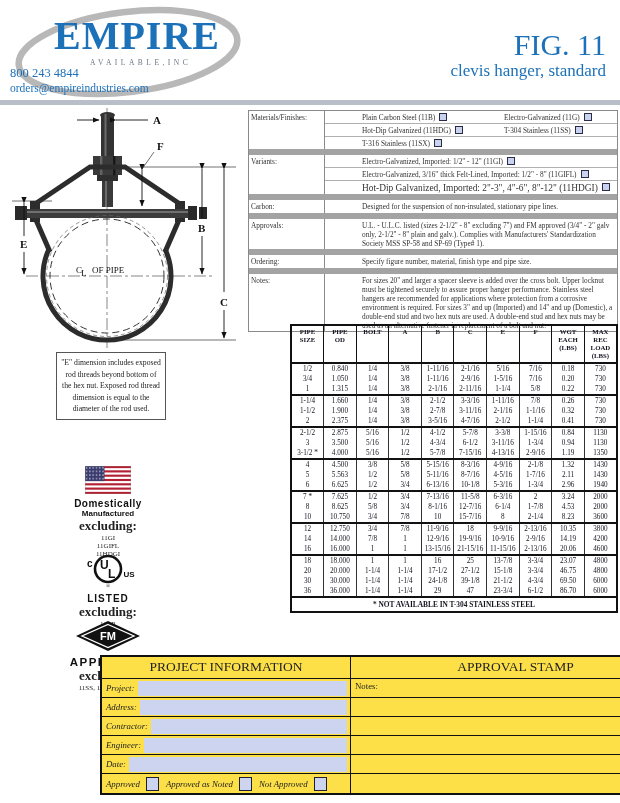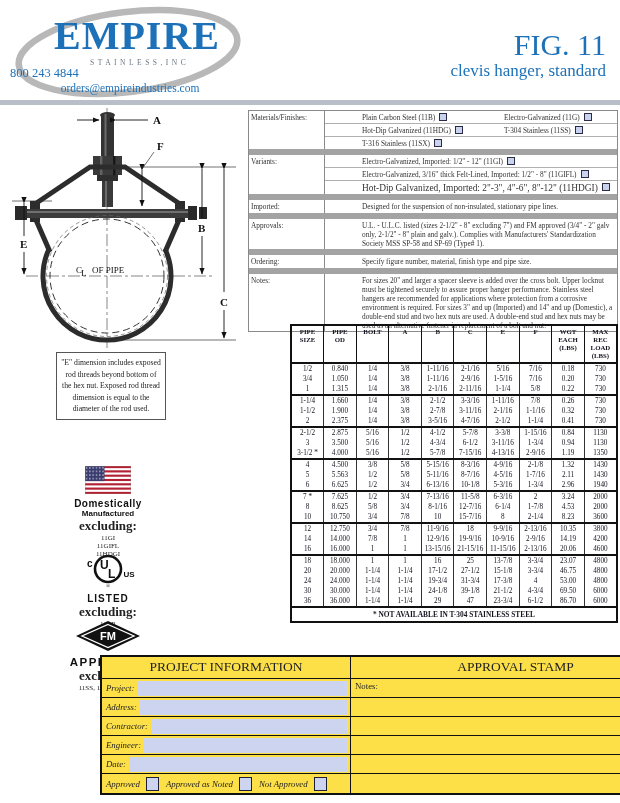--- a/index.html
+++ b/index.html
@@ -5,21 +5,21 @@
   * { box-sizing: border-box; margin: 0; padding: 0; }
   html,body { width: 620px; height: 803px; background:#fff; }
   body { font-family: "Liberation Serif", serif; color:#222; position: relative; }
   .abs { position: absolute; }
 
   
   #logo-swoosh { left: 10px; top: 6px; width: 240px; height: 92px; }
   #brand-name { left: 54px; top: 16px; font-size: 40px; font-weight: bold; color: #1d71b8; letter-spacing: 1px; line-height: 1; }
   #brand-sub { left: 90px; top: 58px; font-size: 7.5px; letter-spacing: 3.5px; color: #6a7682; }
   #brand-phone { left: 10px; top: 66px; width: 240px; text-align: left; font-size: 12.5px; color:#1d71b8; }
-  #brand-email { left: 10px; top: 82px; width: 240px; text-align: center; font-size: 11.5px; color:#1d71b8; }
+  #brand-email { left: 10px; top: 82px; width: 240px; text-align: left; font-size: 11.5px; color:#1d71b8; }
   #fig-block { right: 14px; top: 28px; text-align: right; color:#1d71b8; }
   #fig-number { font-size: 30px; line-height: 1.1; }
   #fig-product { font-size: 17px; }
   #gray-band { left:0; top:100px; width:620px; height:5px; background:#b9bfc9; }
 
   
   #drawing { left: 2px; top: 106px; width: 246px; height: 246px; }
   #drawing .dim { stroke:#111; stroke-width:0.9; }
   #drawing .ext { stroke:#333; stroke-width:0.7; }
   #drawing .cl  { stroke:#555; stroke-width:0.7; stroke-dasharray:12 3 3 3; }
@@ -81,21 +81,21 @@
   .cb-lg { display: inline-block; width: 13px; height: 14px; background: #ccd4ef; border: 1.6px solid #1d1d33; margin: 0 7px 0 3px; flex:none; }
   .stamp-row { height: 19px; border-bottom: 1.2px solid #111; font-size: 8.8px; padding: 2px 0 0 4px; }
 </style>
 </head>
 <body>
 
 <svg class="abs" id="logo-swoosh" viewBox="0 0 240 92">
   <ellipse cx="118" cy="46" rx="110" ry="40" fill="none" stroke="#b8b8b8" stroke-width="6.5" transform="rotate(-7 118 46)"></ellipse>
 </svg>
 <div class="abs" id="brand-name">EMPIRE</div>
-<div class="abs" id="brand-sub">STAINLESS,INC</div>
+<div class="abs" id="brand-sub">AVAILABLE,INC</div>
 <div class="abs" id="brand-phone">800 243 4844</div>
 <div class="abs" id="brand-email">orders@empireindustries.com</div>
 <div class="abs" id="fig-block">
   <div id="fig-number">FIG. 11</div>
   <div id="fig-product">clevis hanger, standard</div>
 </div>
 <div class="abs" id="gray-band"></div>
 
 <svg class="abs" id="drawing" viewBox="0 0 246 246">
   <defs>
@@ -272,21 +272,21 @@
         </div>
         <div class="spec-row large">
           <span class="spec-cell">
             <span class="txt">Hot-Dip Galvanized, Imported: 2"-3", 4"-6", 8"-12" (11HDGI)</span>
             <span class="cb"></span>
           </span>
         </div>
       </div>
     </div>
     <div class="spec-section">
-      <div class="spec-label">Imported:</div>
+      <div class="spec-label">Carbon:</div>
       <div class="spec-content">
         <div class="spec-row">
           <span class="spec-cell">
             <span class="txt">Designed for the suspension of non-insulated, stationary pipe lines.</span>
           </span>
         </div>
       </div>
     </div>
     <div class="spec-section">
       <div class="spec-label">Approvals:</div>
@@ -609,32 +609,20 @@
         <td>1-1/4</td>
         <td>1-1/4</td>
         <td>17-1/2</td>
         <td>27-1/2</td>
         <td>15-1/8</td>
         <td>3-3/4</td>
         <td>46.75</td>
         <td>4800</td>
       </tr>
       <tr>
-        <td>24</td>
-        <td>24.000</td>
-        <td>1-1/4</td>
-        <td>1-1/4</td>
-        <td>19-3/4</td>
-        <td>31-3/4</td>
-        <td>17-3/8</td>
-        <td>4</td>
-        <td>53.00</td>
-        <td>4800</td>
-      </tr>
-      <tr>
         <td>30</td>
         <td>30.000</td>
         <td>1-1/4</td>
         <td>1-1/4</td>
         <td>24-1/8</td>
         <td>39-1/8</td>
         <td>21-1/2</td>
         <td>4-3/4</td>
         <td>69.50</td>
         <td>6000</td>

